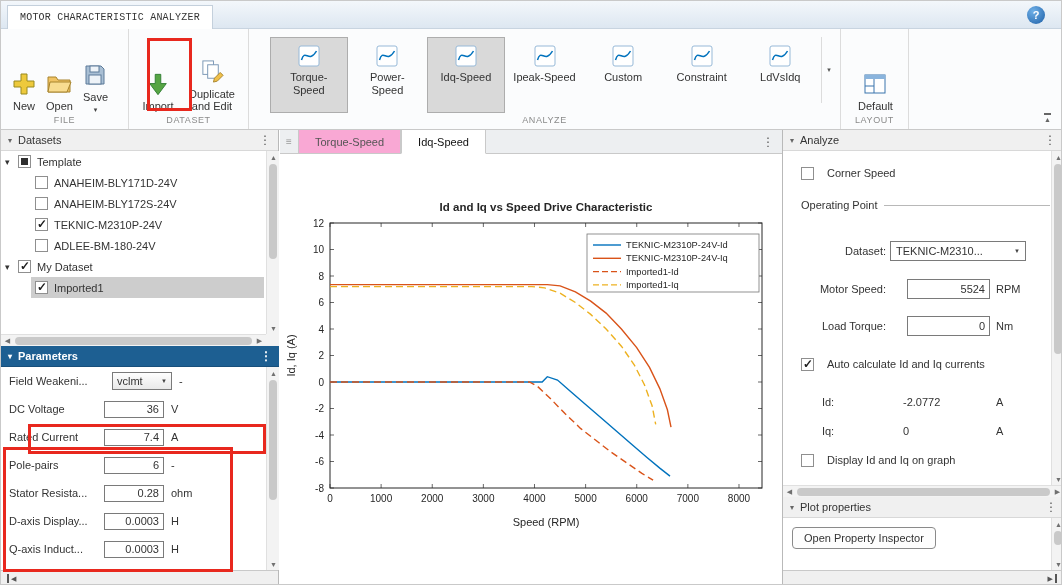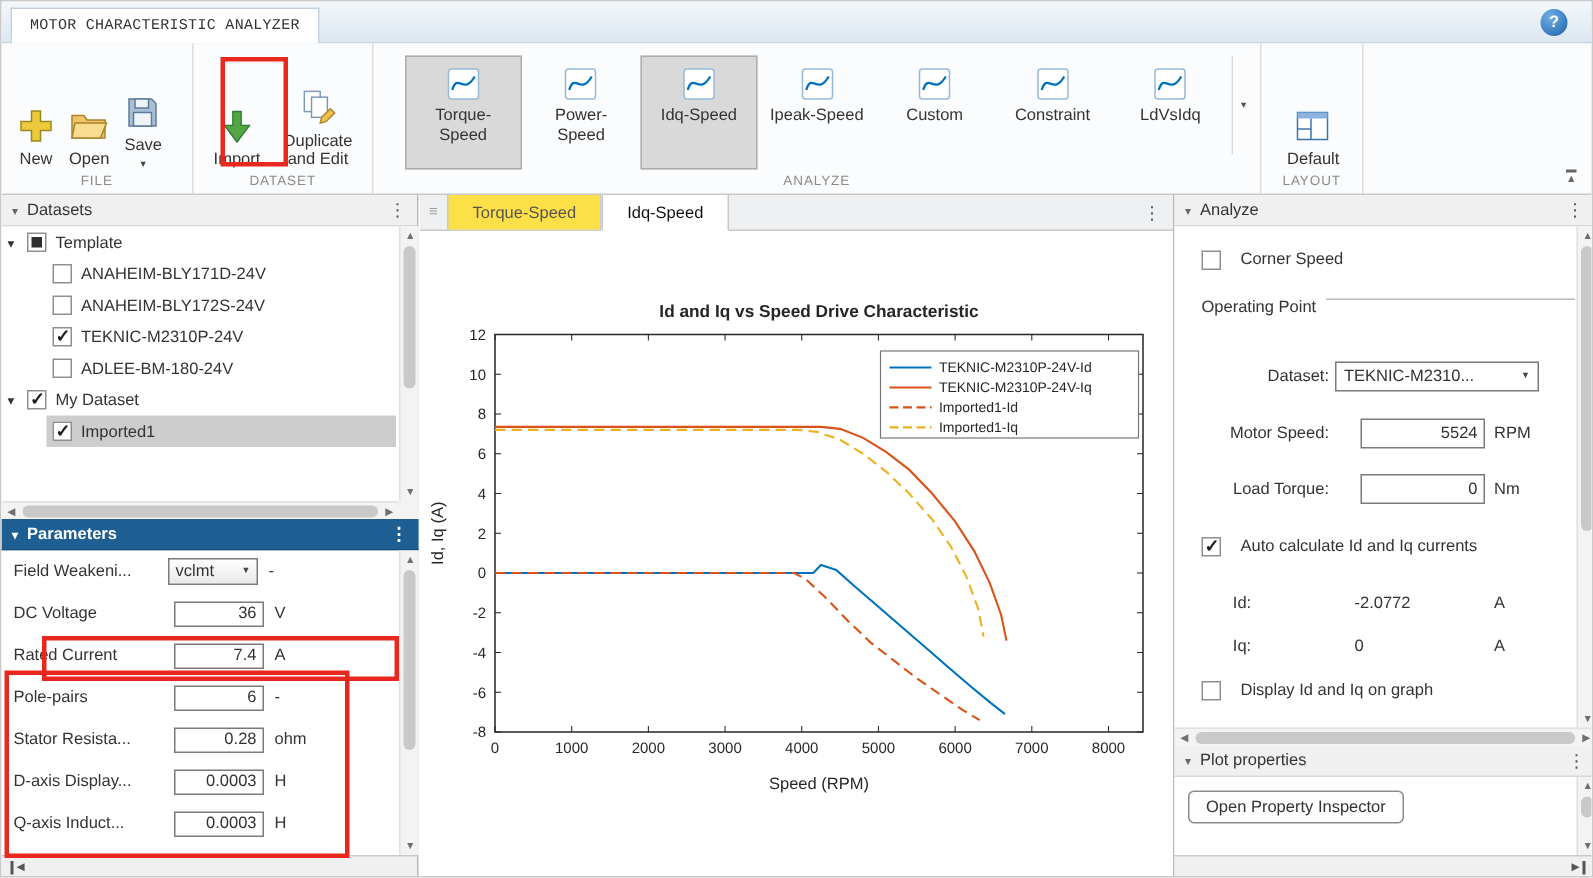--- a/index.html
+++ b/index.html
@@ -54,43 +54,43 @@
   .hscroll{position:absolute;height:12px;background:#f3f3f3;border-top:1px solid #e0e0e0;display:flex;align-items:center;}
   .sarrow{width:13px;height:12px;font-size:7px;color:#707070;display:flex;align-items:center;justify-content:center;flex:none;}
   .vthumb{position:absolute;left:2px;right:2px;background:#c9c9c9;border-radius:4px;}
   .hthumb{height:8px;background:#c9c9c9;border-radius:4px;flex:1;margin:0 1px;}
   .scorner{position:absolute;width:13px;height:12px;background:#f3f3f3;}
 
   
   .pm-body{position:absolute;left:0;top:237px;width:278px;height:203px;background:#fff;}
   .prow{height:28px;display:flex;align-items:center;padding-left:8px;}
   .plabel{width:95px;overflow:hidden;white-space:nowrap;flex:none;}
-  .pinput{width:60px;height:17px;border:1px solid #7a7a7a;background:#fff;margin-left:12px;padding:0 4px;display:flex;align-items:center;justify-content:flex-end;flex:none;}
+  .pinput{width:60px;height:17px;border:1px solid #7a7a7a;background:#fff;margin-left:0;padding:0 4px;display:flex;align-items:center;justify-content:flex-end;flex:none;}
   .pcombo{width:60px;height:18px;border:1px solid #7a7a7a;background:linear-gradient(#fefefe,#e9e9e9);margin-left:8px;padding:0 4px;display:flex;align-items:center;justify-content:space-between;flex:none;}
   .carrow{font-size:6px;color:#444;}
   .punit{margin-left:7px;}
 
   .bstrip{position:absolute;left:0;bottom:0;width:100%;height:16px;background:#f0f0f0;border-top:1px solid #c9c9c9;display:flex;align-items:center;}
   .cwest{margin-left:6px;font-size:7px;color:#555;border-left:2px solid #555;padding-left:2px;line-height:9px;}
   .ceast{margin-left:auto;margin-right:6px;font-size:7px;color:#555;border-right:2px solid #555;padding-right:2px;line-height:9px;}
 
   
   .doc-tabs{position:absolute;left:0;top:0;width:100%;height:24px;background:#edeff1;border-bottom:1px solid #c9c9c9;display:flex;align-items:stretch;}
   .doc-grip{width:18px;display:flex;align-items:center;justify-content:center;color:#9a9a9a;font-size:10px;}
-  .doc-tab{padding:0 16px;display:flex;align-items:center;background:#fde047;border-right:1px solid #c9c9c9;border-left:1px solid #c9c9c9;color:#555;}
+  .doc-tab{padding:0 16px;display:flex;align-items:center;background:#f9a8d4;border-right:1px solid #c9c9c9;border-left:1px solid #c9c9c9;color:#555;}
   .doc-tab.active{background:#fff;color:#111;border-bottom:1px solid #fff;margin-bottom:-1px;}
   .doc-dots{margin-left:auto;display:flex;align-items:center;padding:0 8px;color:#555;font-size:12px;}
   .figure{position:absolute;left:0;top:24px;width:100%;height:432px;background:#fff;}
   #chart-mount{position:absolute;left:2px;top:42px;}
   svg{display:block;font-family:"Liberation Sans",sans-serif;}
 
   
   .an-body{position:absolute;left:0;top:21px;width:281px;height:334px;background:#fff;}
   .acb-row{position:absolute;left:18px;display:flex;align-items:center;gap:7px;height:16px;}
-  .sec-label{position:absolute;left:18px;right:14px;display:flex;gap:7px;}
+  .sec-label{position:absolute;left:18px;right:14px;display:flex;align-items:center;gap:7px;}
   .sec-label .rule{flex:1;height:1px;background:#b8b8b8;}
   .arow{position:absolute;left:0;right:13px;height:20px;}
   .alabel{position:absolute;left:0;width:103px;text-align:right;top:4px;}
   .acombo{position:absolute;left:107px;width:136px;top:0;height:20px;border:1px solid #7a7a7a;background:#fff;display:flex;align-items:center;justify-content:space-between;padding:0 5px;}
   .ainput{position:absolute;left:124px;width:83px;top:0;height:20px;border:1px solid #7a7a7a;background:#fff;display:flex;align-items:center;justify-content:flex-end;padding:0 4px;}
   .aunit{position:absolute;left:213px;top:4px;}
   .avlabel{position:absolute;left:0;width:90px;text-align:center;top:4px;}
   .avalue{position:absolute;left:120px;width:84px;top:4px;}
 
   .pp-body{position:absolute;left:0;top:388px;width:281px;height:52px;background:#fff;}

